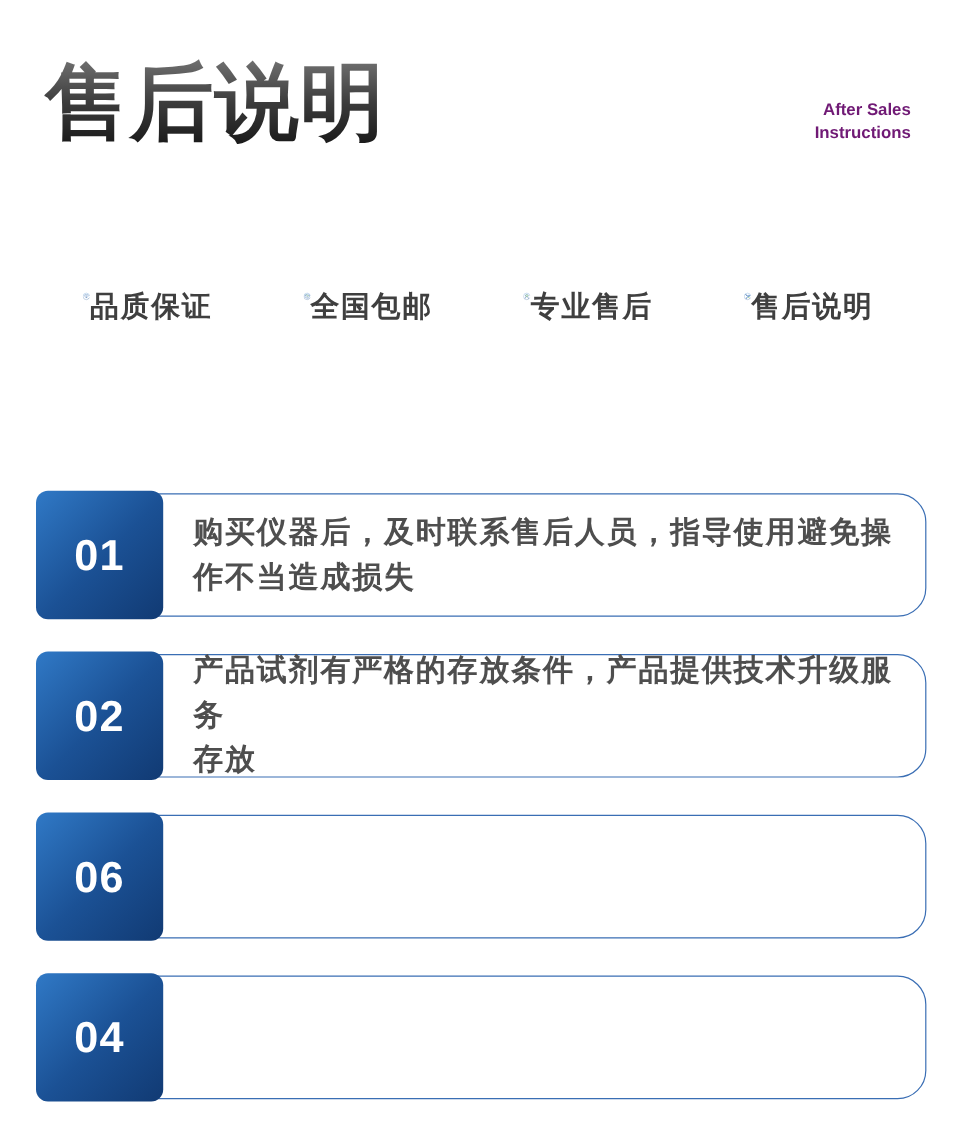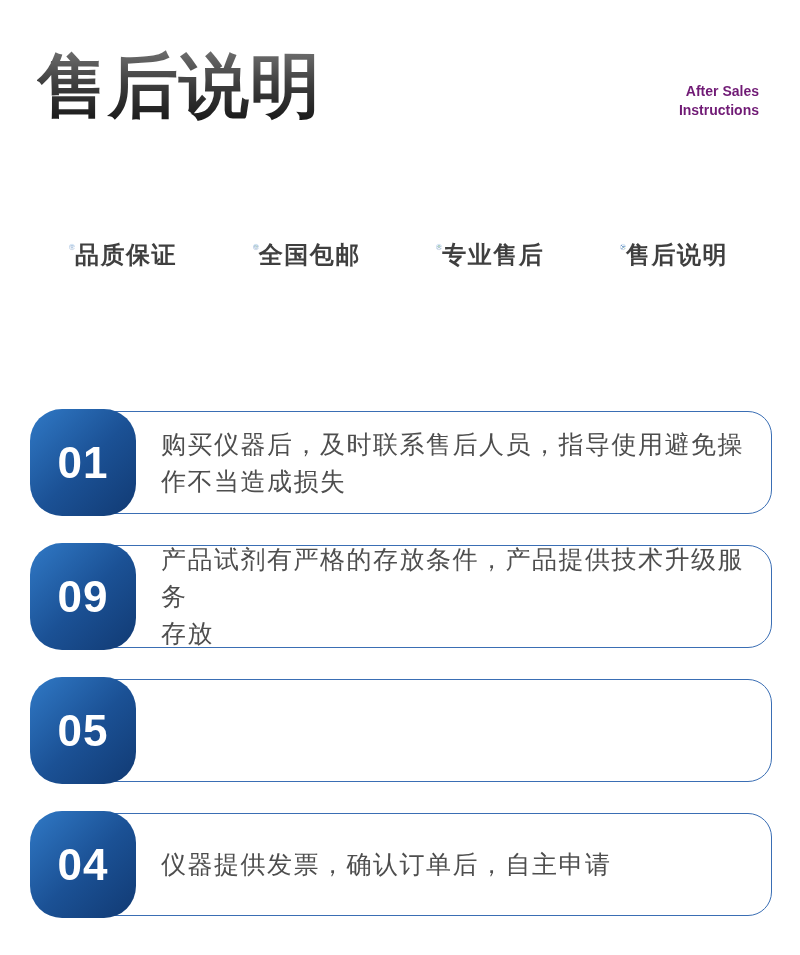--- a/index.html
+++ b/index.html
@@ -26,27 +26,27 @@
   .feature svg{display:block;}
   .feature-label{margin-top:15px;font-size:24px;font-weight:700;color:#3f3f3f;
                  letter-spacing:1.5px;white-space:nowrap;}
 
   
   .steps{position:absolute;left:0;right:0;top:395px;}
   .step{position:relative;margin:0 28px 31px 38px;height:103px;
         border:1.5px solid #3a6eb4;border-radius:24px;background:#ffffff;
         display:flex;align-items:center;box-sizing:border-box;}
   .step-num{position:absolute;left:-9px;top:-3px;bottom:-3px;width:106px;
-            border-radius:32px;
+            border-radius:10px;
             background:linear-gradient(135deg,#3079c6 0%,#1b5195 52%,#113a73 100%);
             display:flex;align-items:center;justify-content:center;
-            color:#ffffff;font-size:44px;font-weight:700;letter-spacing:1px;}
+            color:#ffffff;font-size:36px;font-weight:700;letter-spacing:1px;}
   .step-text{margin-left:122px;margin-right:20px;width:600px;
              font-size:25px;line-height:37px;letter-spacing:1.5px;
-             font-weight:400;color:#4e4e4e;white-space:pre-line;}
+             font-weight:700;color:#4e4e4e;white-space:pre-line;}
 </style>
 </head>
 <body>
 
 <div class="page">
 
   <div class="title">售后说明</div>
   <div class="subtitle-en">After Sales
 Instructions</div>
 
@@ -150,28 +150,27 @@
 
   <div class="steps">
 
     <div class="step">
       <div class="step-num">01</div>
       <div class="step-text">购买仪器后，及时联系售后人员，指导使用避免操
 作不当造成损失</div>
     </div>
 
     <div class="step">
-      <div class="step-num">09</div>
+      <div class="step-num">02</div>
       <div class="step-text">产品试剂有严格的存放条件，产品提供技术升级服务
 存放</div>
     </div>
 
     <div class="step">
-      <div class="step-num">05</div>
+      <div class="step-num">06</div>
     </div>
 
     <div class="step">
       <div class="step-num">04</div>
-      <div class="step-text">仪器提供发票，确认订单后，自主申请</div>
     </div>
 
   </div>
 </div>
 
 </body></html>

